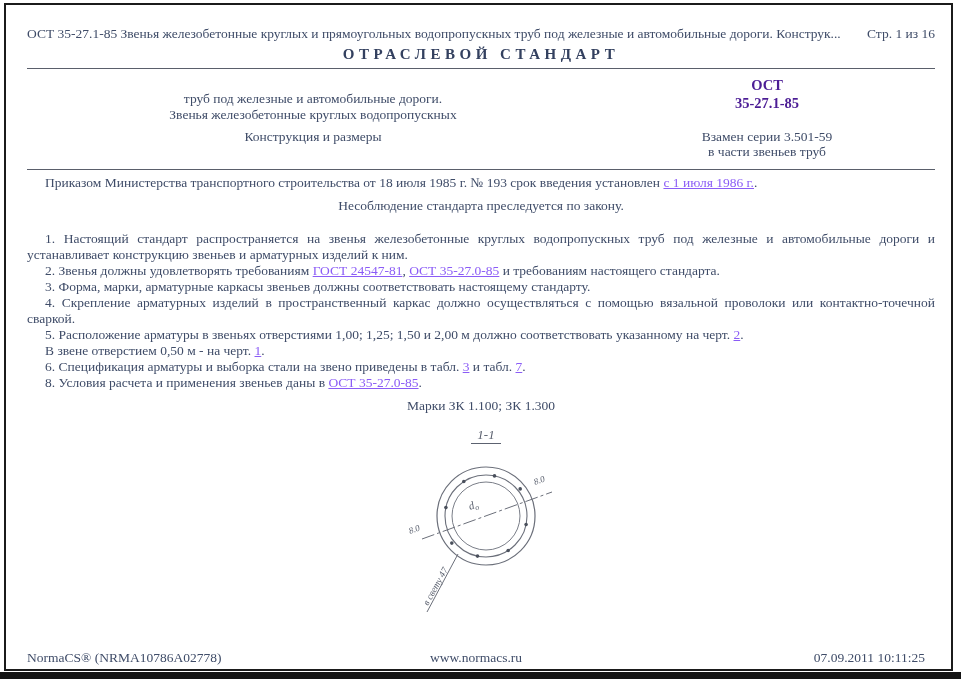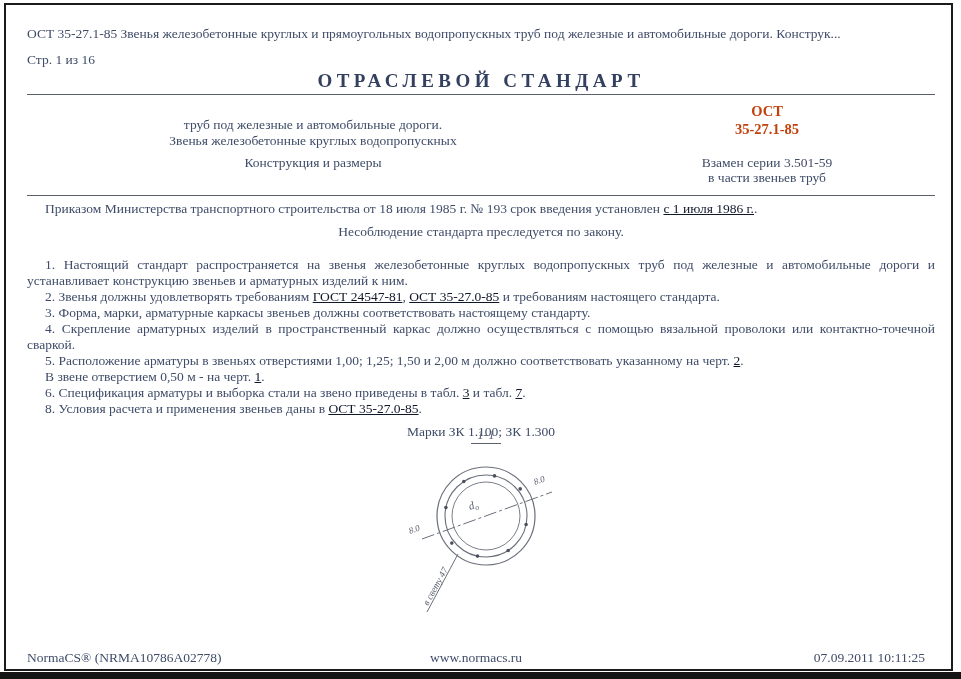--- a/index.html
+++ b/index.html
@@ -14,46 +14,46 @@
     border:2px solid #1b1b1b;pointer-events:none;
   }
   .bottom-bar{
     position:absolute;left:0;right:0;bottom:0;height:7px;background:#141414;
   }
   .content{
     position:absolute;left:27px;right:26px;top:0;
   }
   .hdr-line{
     margin-top:26px;display:flex;justify-content:space-between;gap:10px;
-    font-size:13.5px;line-height:16px;white-space:nowrap;flex-direction:column;
+    font-size:13.5px;line-height:16px;white-space:nowrap;
   }
   .std-heading{
-    margin-top:3px;text-align:center;font-weight:bold;font-size:19px;
+    margin-top:3px;text-align:center;font-weight:bold;font-size:15px;
     letter-spacing:4.5px;color:#33405f;line-height:19px;
   }
   hr.rule{border:none;border-top:1px solid #5a5f6b;margin:0;}
   hr.rule.r1{margin-top:4px;}
   .title-block{
     display:flex;align-items:stretch;padding:7px 0 9px 0;font-size:13.5px;line-height:16px;
   }
   .tb-left{flex:0 0 63%;text-align:center;display:flex;flex-direction:column;justify-content:center;}
   .tb-right{flex:1;text-align:center;display:flex;flex-direction:column;justify-content:center;}
   .tb-subtitle{margin-top:6px;}
-  .tb-code{font-weight:bold;font-size:14.5px;color:#c2410c;line-height:18px;}
+  .tb-code{font-weight:bold;font-size:14.5px;color:#4c1d95;line-height:18px;}
   .tb-replaces{margin-top:17px;line-height:15px;}
   #doc-body{font-size:13.5px;line-height:16px;}
   .para{margin:0;}
   .para.justify{text-align:justify;text-align-last:left;}
   .para.center{text-align:center;}
   .para.indent{text-indent:18px;}
   .para.intro{margin-top:5px;}
   .para.law{margin-top:7px;}
   .para.clause-first{margin-top:17px;}
   .para.marks{margin-top:7px;}
-  .doclink{text-decoration:underline;cursor:pointer;color:#0f172a;}
+  .doclink{text-decoration:underline;cursor:pointer;color:#8b5cf6;}
   .drawing{position:absolute;left:370px;top:423px;}
   .drawing text{fill:#5c6270;}
   .footer{
     position:absolute;left:27px;right:36px;bottom:13px;
     display:flex;align-items:flex-end;font-size:13.5px;line-height:16px;
   }
   .footer .f-left{flex:1;text-align:left;}
   .footer .f-center{flex:1;text-align:center;}
   .footer .f-right{flex:1;text-align:right;}
 </style>

